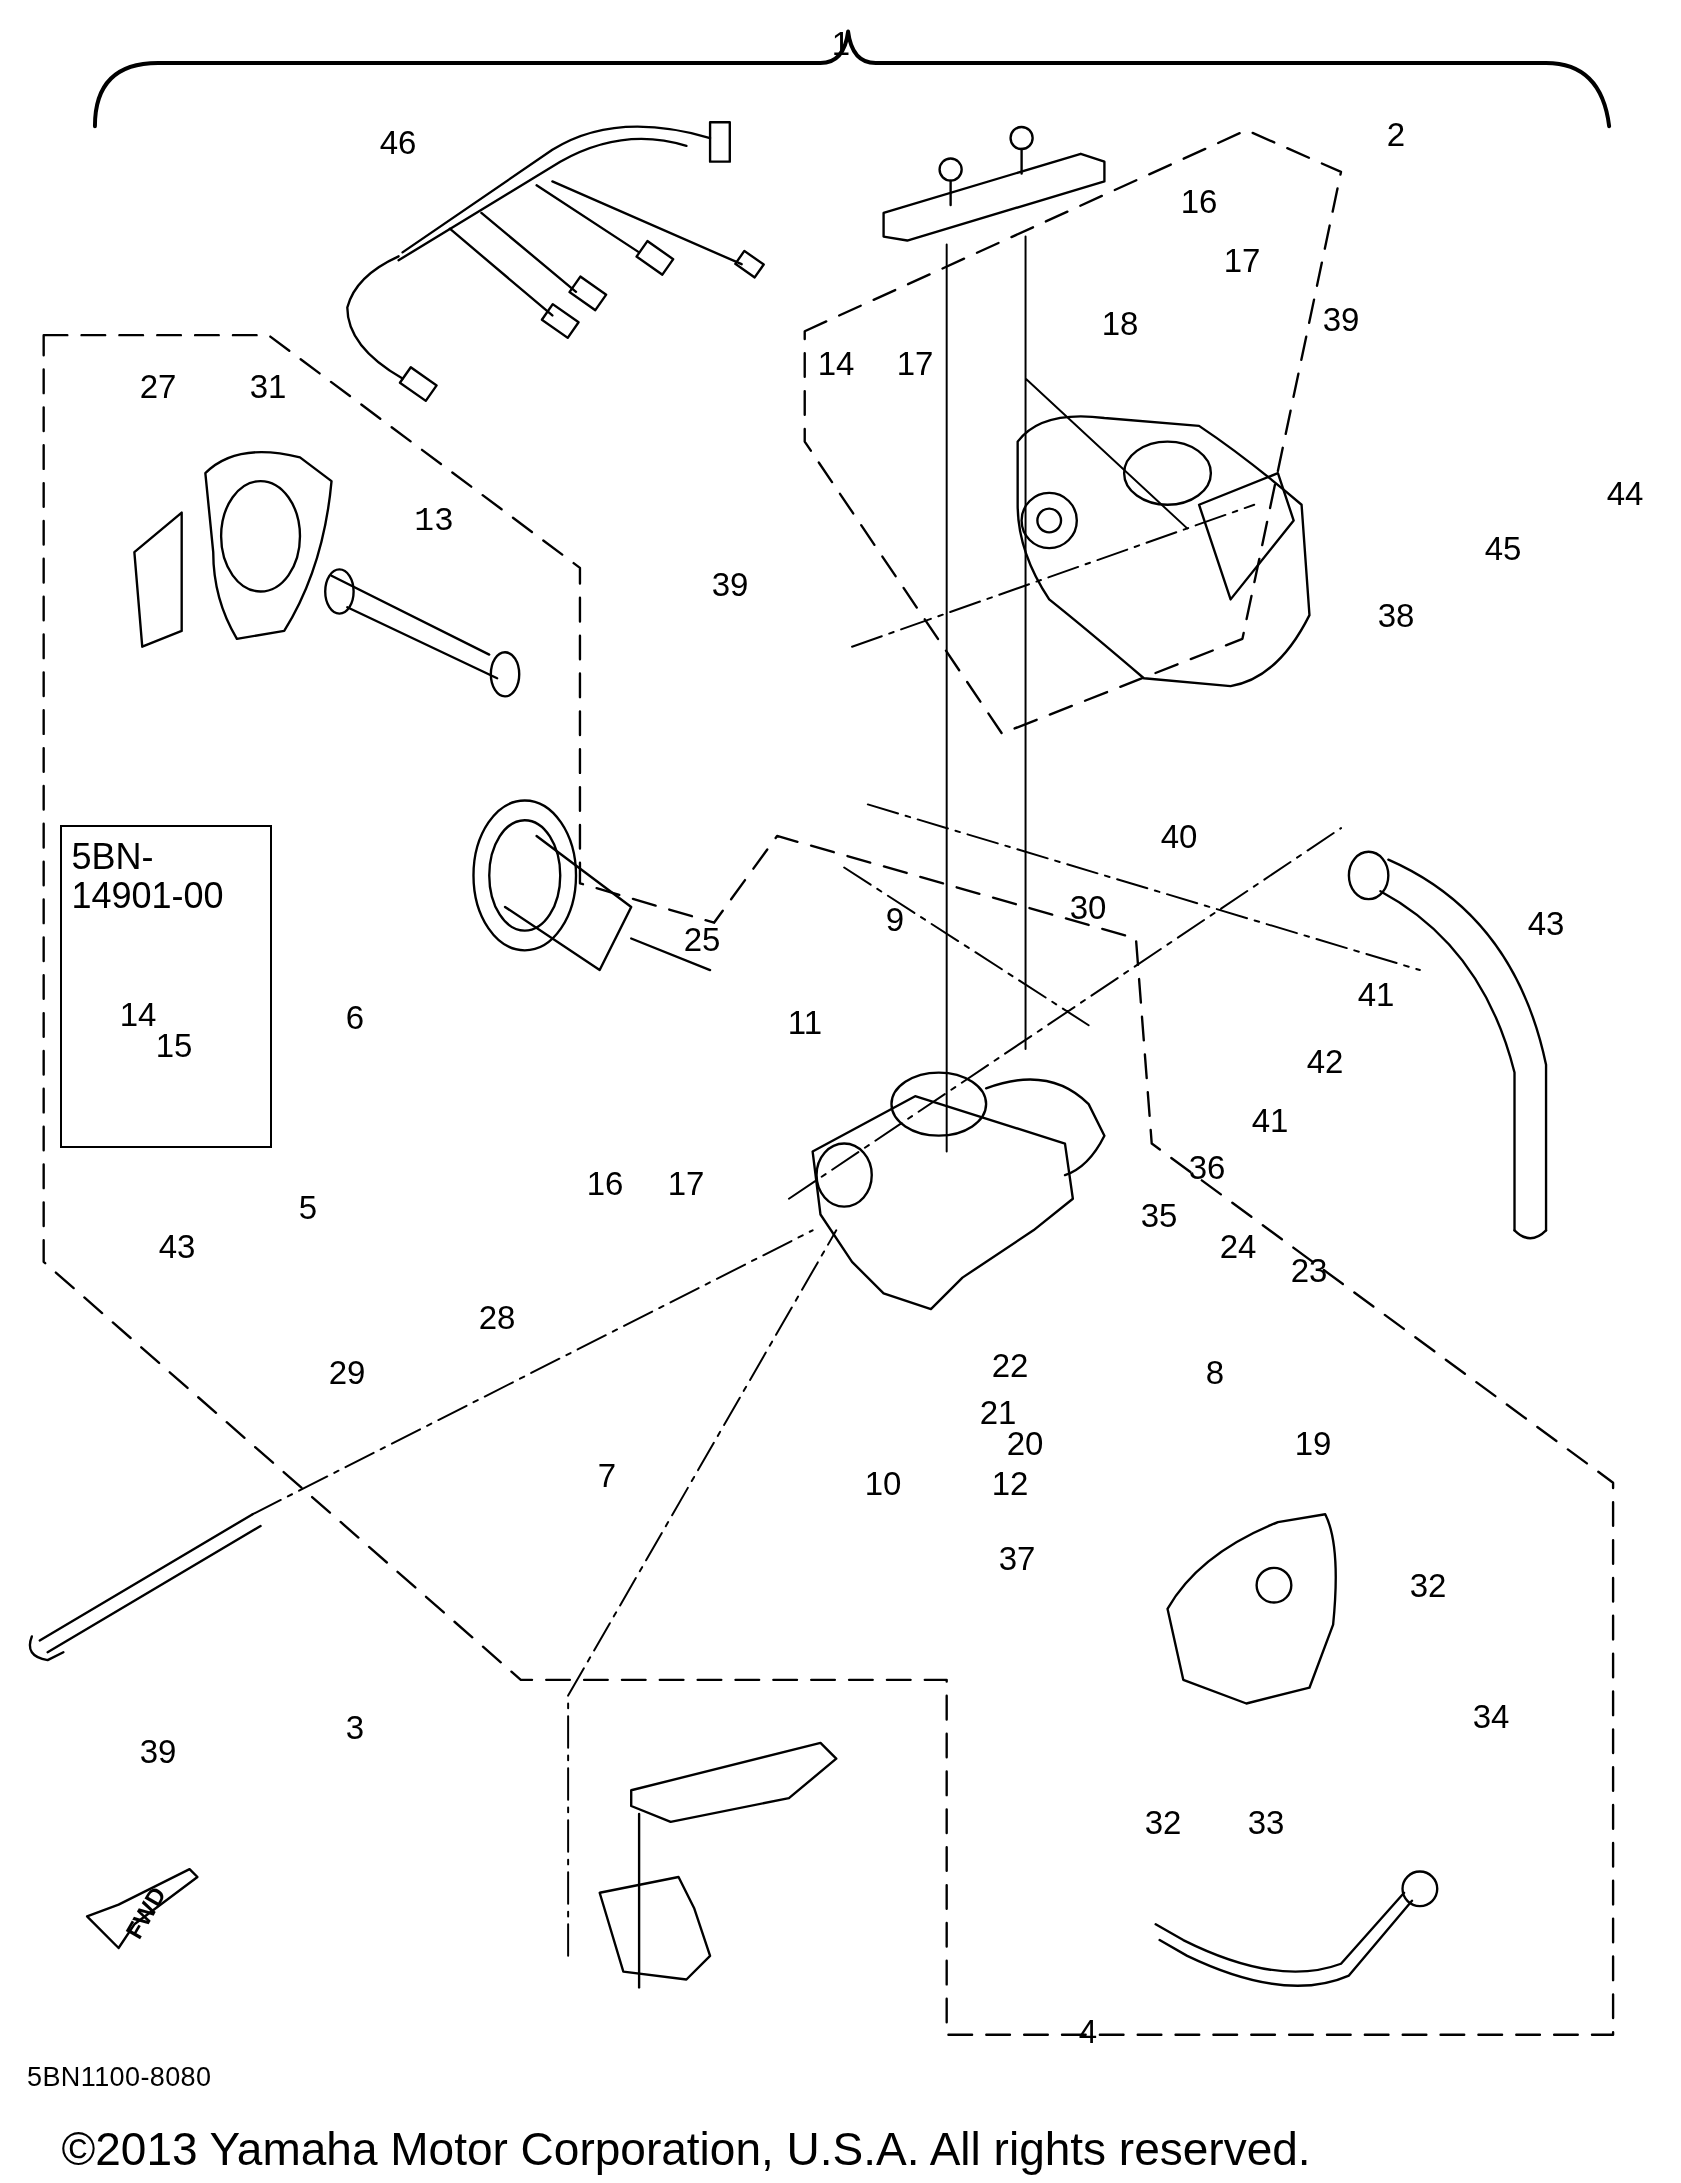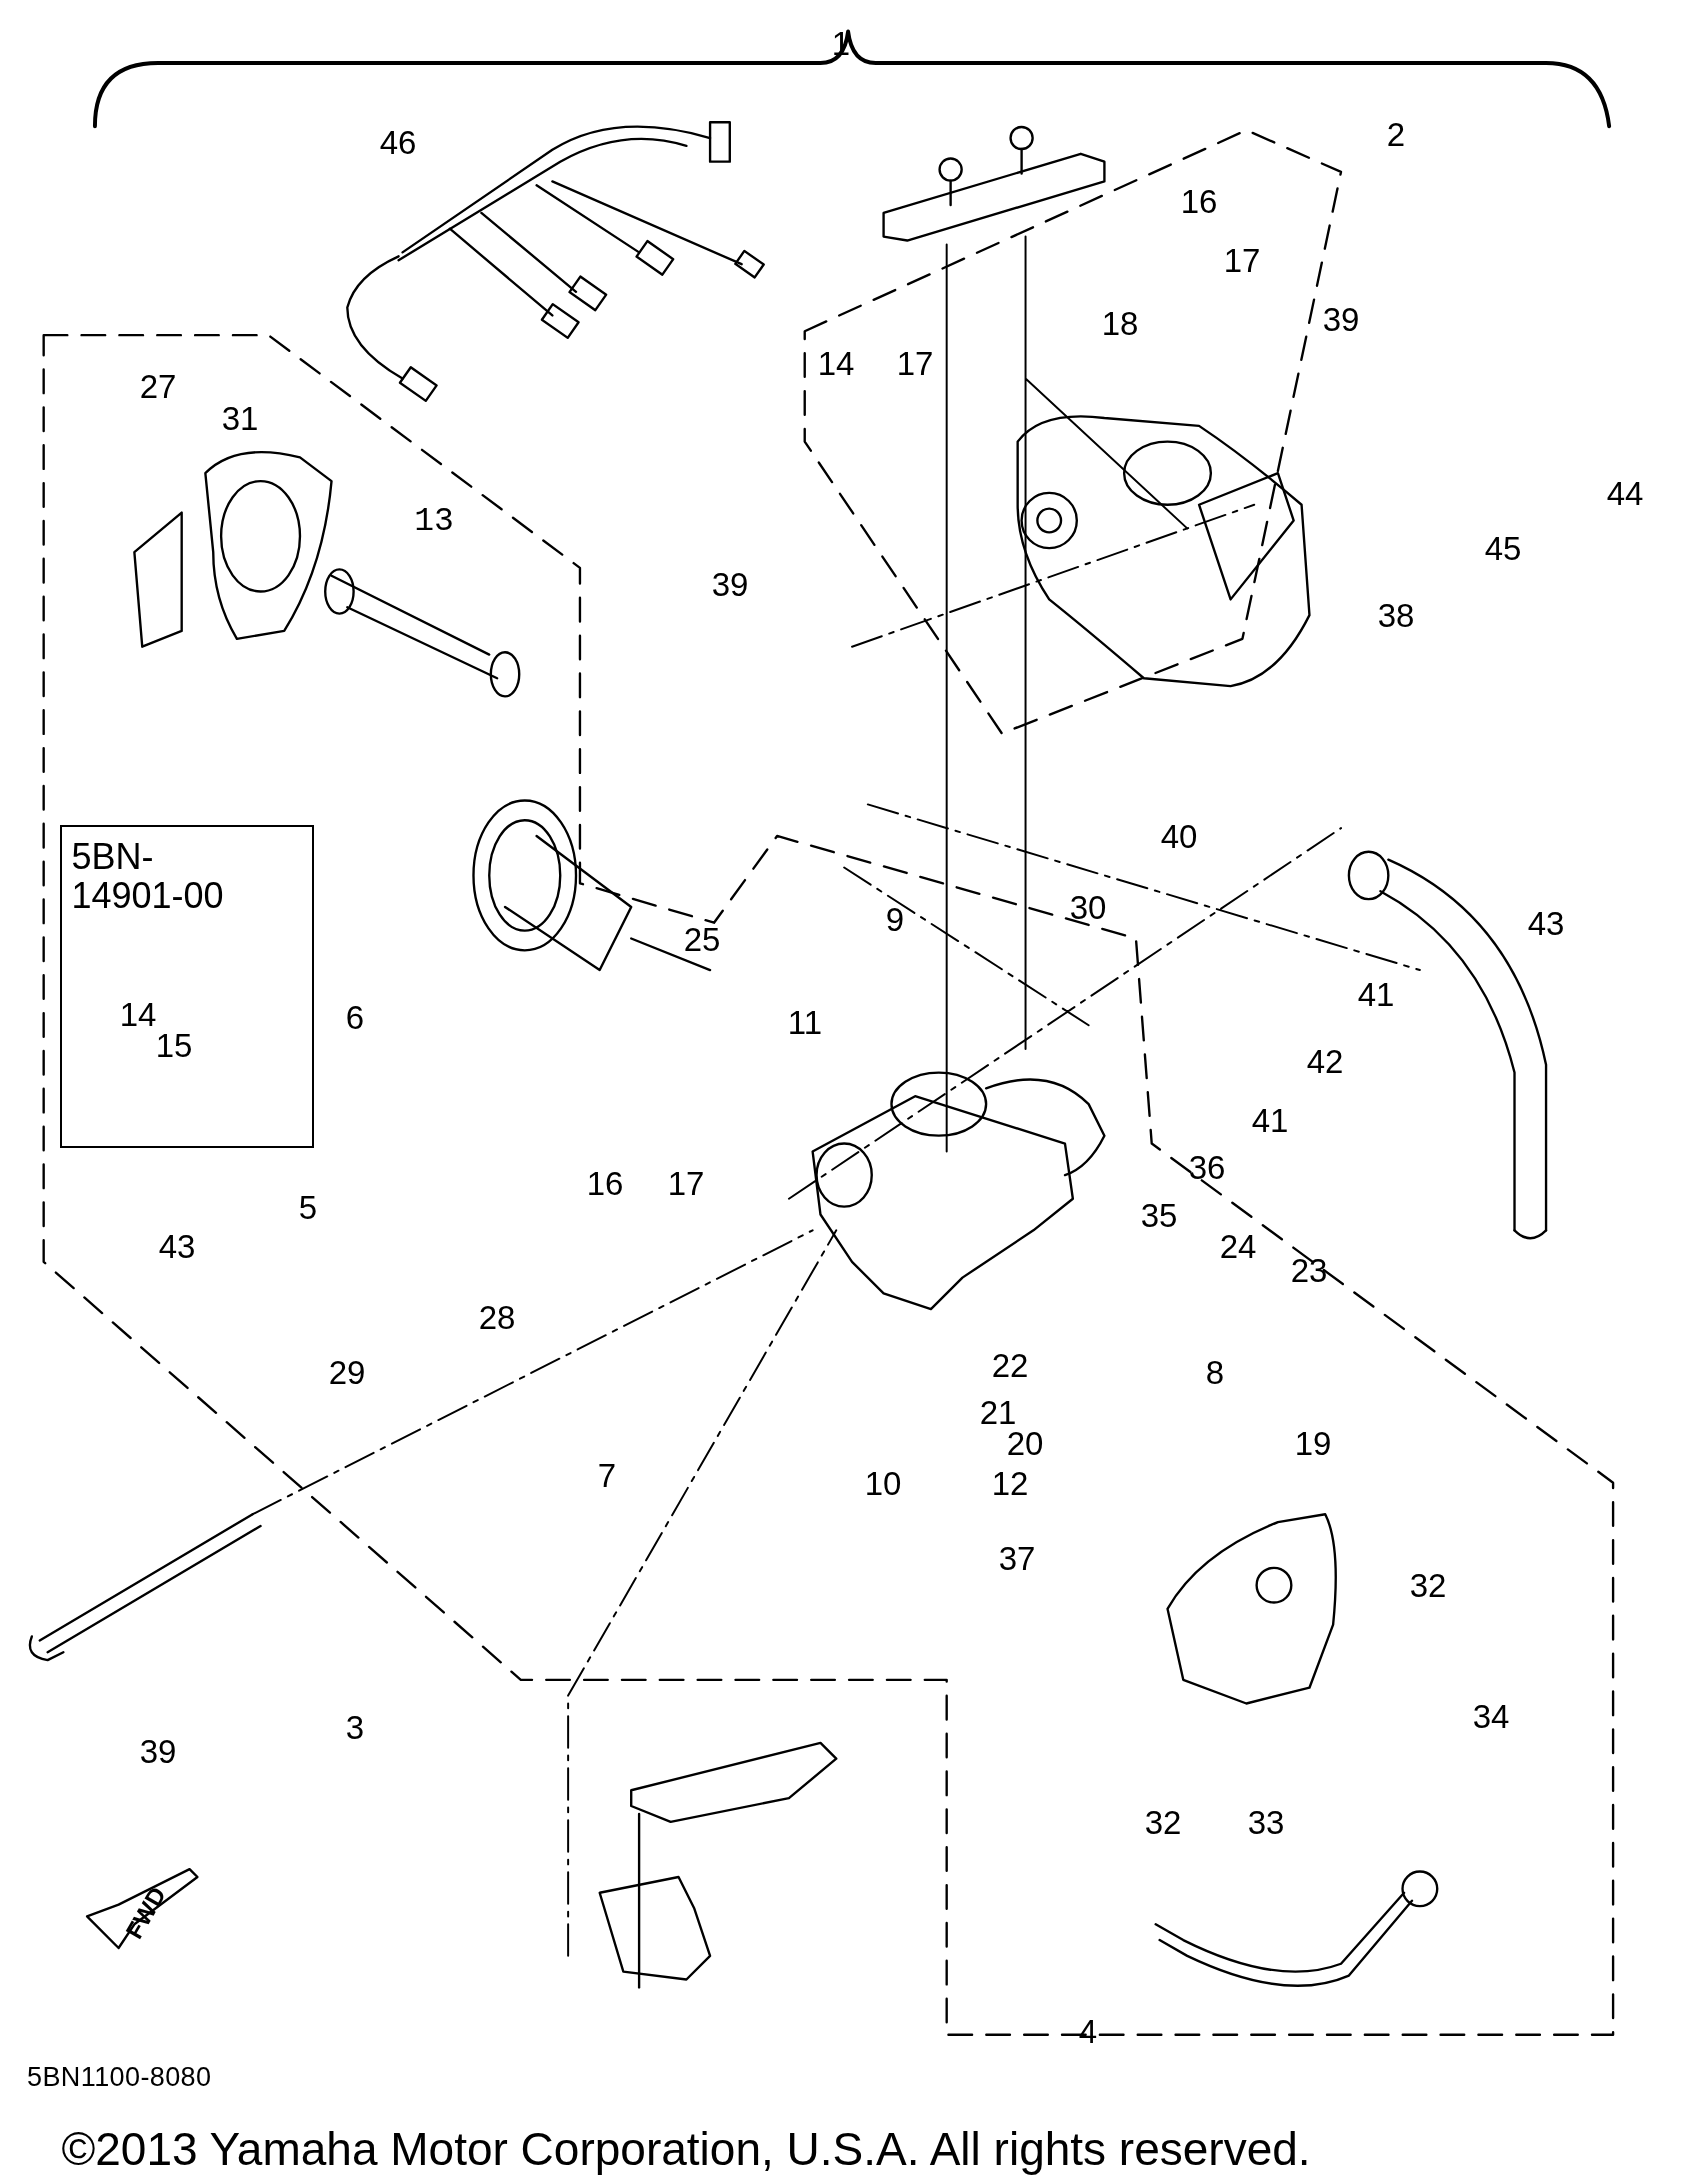--- a/index.html
+++ b/index.html
@@ -1,19 +1,19 @@
 <!DOCTYPE html>
 <html style="font-size:12.6px"><head>
 <meta charset="utf-8">
 <style>
   html, body { margin:0; padding:0; background:#ffffff; }
   body { width:1682px; height:2183px; position:relative; overflow:hidden; font-family:"Liberation Sans", sans-serif; color:#000; }
   #diagram { position:absolute; left:0; top:0; width:1682px; height:2183px; }
   .callout { position:absolute; font-size:33px; line-height:1; transform:translate(-50%,-50%); white-space:nowrap; }
-  .kit-box { position:absolute; left:60px; top:825px; width:254px; height:323px; border:2.4px solid #000; border-right-width:2.4px; box-sizing:border-box; }
+  .kit-box { position:absolute; left:60px; top:825px; width:212px; height:323px; border:2.4px solid #000; border-right-width:2.4px; box-sizing:border-box; }
   .kit-title { position:absolute; left:9.5px; top:11px; font-size:36px; line-height:1.08; }
   .drawing-code { position:absolute; left:27px; top:2062px; font-size:27px; letter-spacing:0.4px; }
   .copyright { position:absolute; left:0; width:1372px; top:2122px; text-align:center; font-size:46px; }
 </style>
 </head>
 <body>
 
 <div id="diagram">
   <svg id="art" width="1682" height="2183" viewBox="0 0 2132 2768" fill="none" stroke="#000" stroke-width="3" stroke-linecap="round" stroke-linejoin="round">
 
@@ -155,21 +155,21 @@
       <div class="callout" style="left: 998px; top: 1412px;">21</div>
       <div class="callout" style="left: 1010px; top: 1365px;">22</div>
       <div class="callout" style="left: 1309px; top: 1270px;">23</div>
       <div class="callout" style="left: 1238px; top: 1246px;">24</div>
       <div class="callout" style="left: 702px; top: 939px;">25</div>
       <div class="callout" style="left: 177px; top: 1246px;">43</div>
       <div class="callout" style="left: 158px; top: 386px;">27</div>
       <div class="callout" style="left: 497px; top: 1317px;">28</div>
       <div class="callout" style="left: 347px; top: 1372px;">29</div>
       <div class="callout" style="left: 1088px; top: 907px;">30</div>
-      <div class="callout" style="left: 240px; top: 386px; margin-top: 32px;">31</div>
+      <div class="callout" style="left: 268px; top: 386px;">31</div>
       <div class="callout" style="left: 1428px; top: 1585px;">32</div>
       <div class="callout" style="left: 1163px; top: 1822px;">32</div>
       <div class="callout" style="left: 1266px; top: 1822px;">33</div>
       <div class="callout" style="left: 1491px; top: 1716px;">34</div>
       <div class="callout" style="left: 1159px; top: 1215px;">35</div>
       <div class="callout" style="left: 1207px; top: 1167px;">36</div>
       <div class="callout" style="left: 1017px; top: 1558px;">37</div>
       <div class="callout" style="left: 1396px; top: 615px;">38</div>
       <div class="callout" style="left: 1341px; top: 319px;">39</div>
       <div class="callout" style="left: 730px; top: 584px;">39</div>

